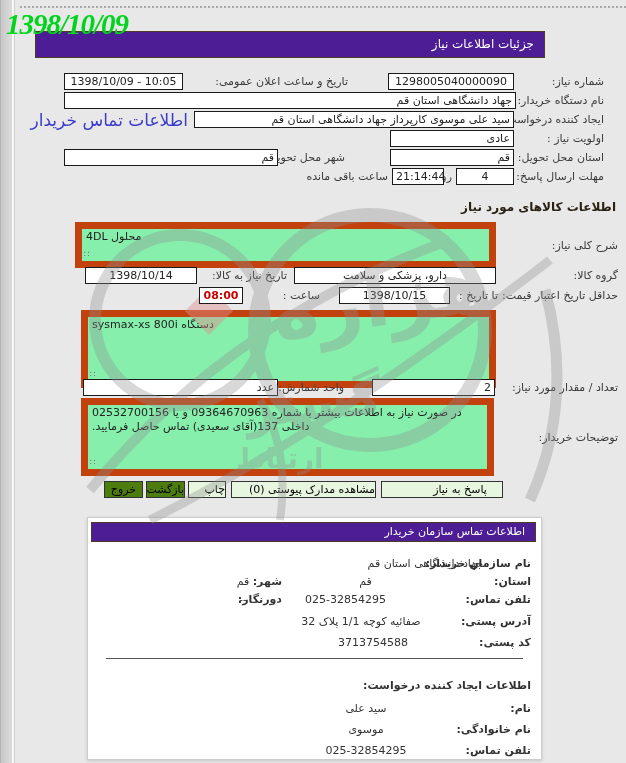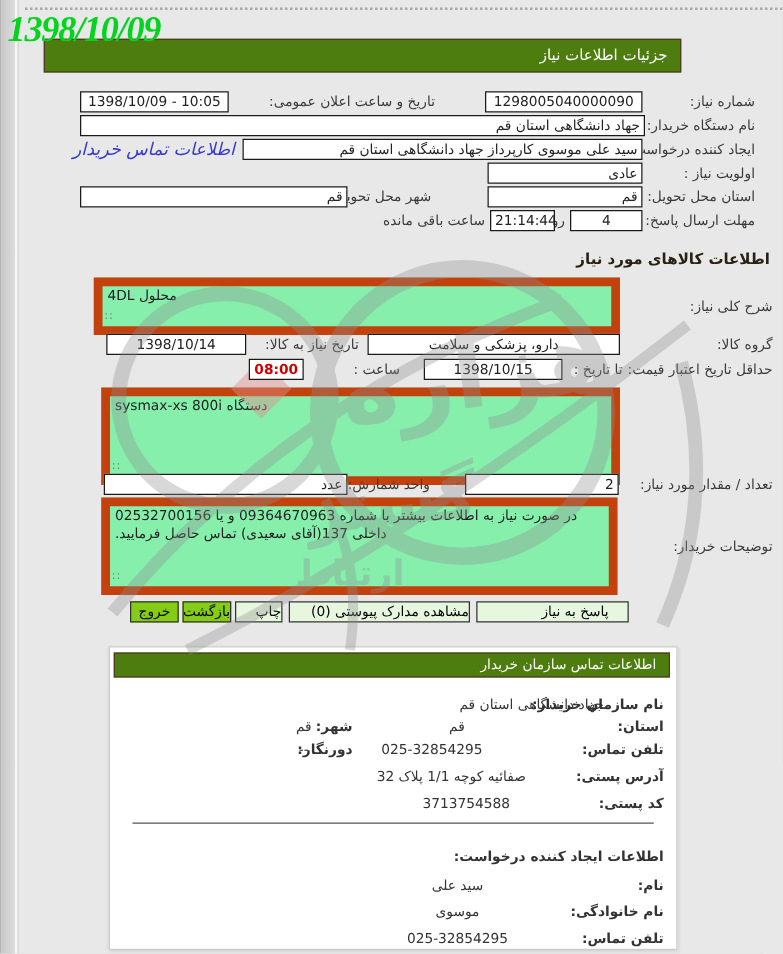--- a/index.html
+++ b/index.html
@@ -5,38 +5,38 @@
   html,body{margin:0;padding:0;}
   body{background:#dcdcdc;font-family:"DejaVu Sans",sans-serif;}
   .screen{position:relative;width:626px;height:763px;background:#e8e8e8;overflow:hidden;direction:rtl;}
   .left-edge{position:absolute;left:0;top:0;width:12px;height:763px;
     background:linear-gradient(90deg,#c7c7c7,#dedede);border-left:1px solid #b5b5b5;}
   .left-line{position:absolute;left:12px;top:0;width:2px;height:763px;background:#f6f6f6;border-right:1px solid #cfcfcf;}
   .dotted-sep{position:absolute;left:20px;right:0;top:6px;border-top:2px dotted #a8a8a8;}
   .stamp-date{position:absolute;left:6px;top:8px;z-index:70;direction:ltr;
     font-family:"Liberation Serif",serif;font-style:italic;font-weight:bold;
     font-size:29px;color:#00d41c;letter-spacing:-1px;}
-  .bar{position:absolute;background:#4d7c0f;border:1px solid #4f3d22;color:#fff;
+  .bar{position:absolute;background:#4c1d95;border:1px solid #4f3d22;color:#fff;
     font-size:12px;box-sizing:border-box;}
   .bar-inner{padding:0 10px;line-height:25px;text-align:right;}
   .lbl{position:absolute;font-size:11px;color:#3a3a3a;white-space:nowrap;line-height:16px;}
   .field{position:absolute;background:#fff;border:1px solid #1a1a1a;height:17px;
     box-sizing:border-box;font-size:11px;line-height:15px;padding:0 3px;color:#222;
     white-space:nowrap;overflow:hidden;}
   .ta{position:absolute;background:#86efac;border:7px solid #c2410c;box-sizing:border-box;
     font-size:11px;line-height:14px;padding:1px 4px;color:#222;text-align:left;overflow:hidden;}
   .ta .grip{position:absolute;left:2px;bottom:0;font-size:9px;color:#777;letter-spacing:-1px;}
   .c{text-align:center;}
   .r{text-align:right;}
-  .link{position:absolute;font-size:14px;color:#3a3acc;white-space:nowrap;cursor:pointer;line-height:16px;font-style:italic;}
+  .link{position:absolute;font-size:17px;color:#3a3acc;white-space:nowrap;cursor:pointer;line-height:16px;}
   .sec-title{position:absolute;font-size:12px;font-weight:bold;color:#2b2113;white-space:nowrap;}
   .btn{position:absolute;height:17px;box-sizing:border-box;border:1px solid #333;
     font-size:11px;line-height:15px;text-align:center;cursor:pointer;white-space:nowrap;}
   .btn.green{background:#e7f6df;padding-left:36px;}
-  .btn.pink{background:#84cc16;}
+  .btn.pink{background:#4d7c0f;}
   .hour.field{color:#cc0000;font-weight:bold;text-align:center;}
   .panel{position:absolute;left:87px;top:517px;width:453px;height:241px;background:#ffffff;
     border:1px solid #cccccc;box-shadow:0 1px 3px rgba(0,0,0,.15);}
   .panel .bar{left:3px;top:4px;width:445px;height:20px;}
   .panel .bar-inner{line-height:18px;font-size:11px;}
   .p-lbl{position:absolute;font-size:11px;font-weight:bold;color:#333;white-space:nowrap;}
   .p-val{position:absolute;font-size:11px;color:#333;white-space:nowrap;}
   .p-hr{position:absolute;left:18px;width:417px;border-top:1px solid #555;}
   .diamond{position:absolute;left:192px;top:294px;width:34px;height:34px;background:#dd8f8f;
     opacity:.45;transform:rotate(45deg);z-index:2;}

